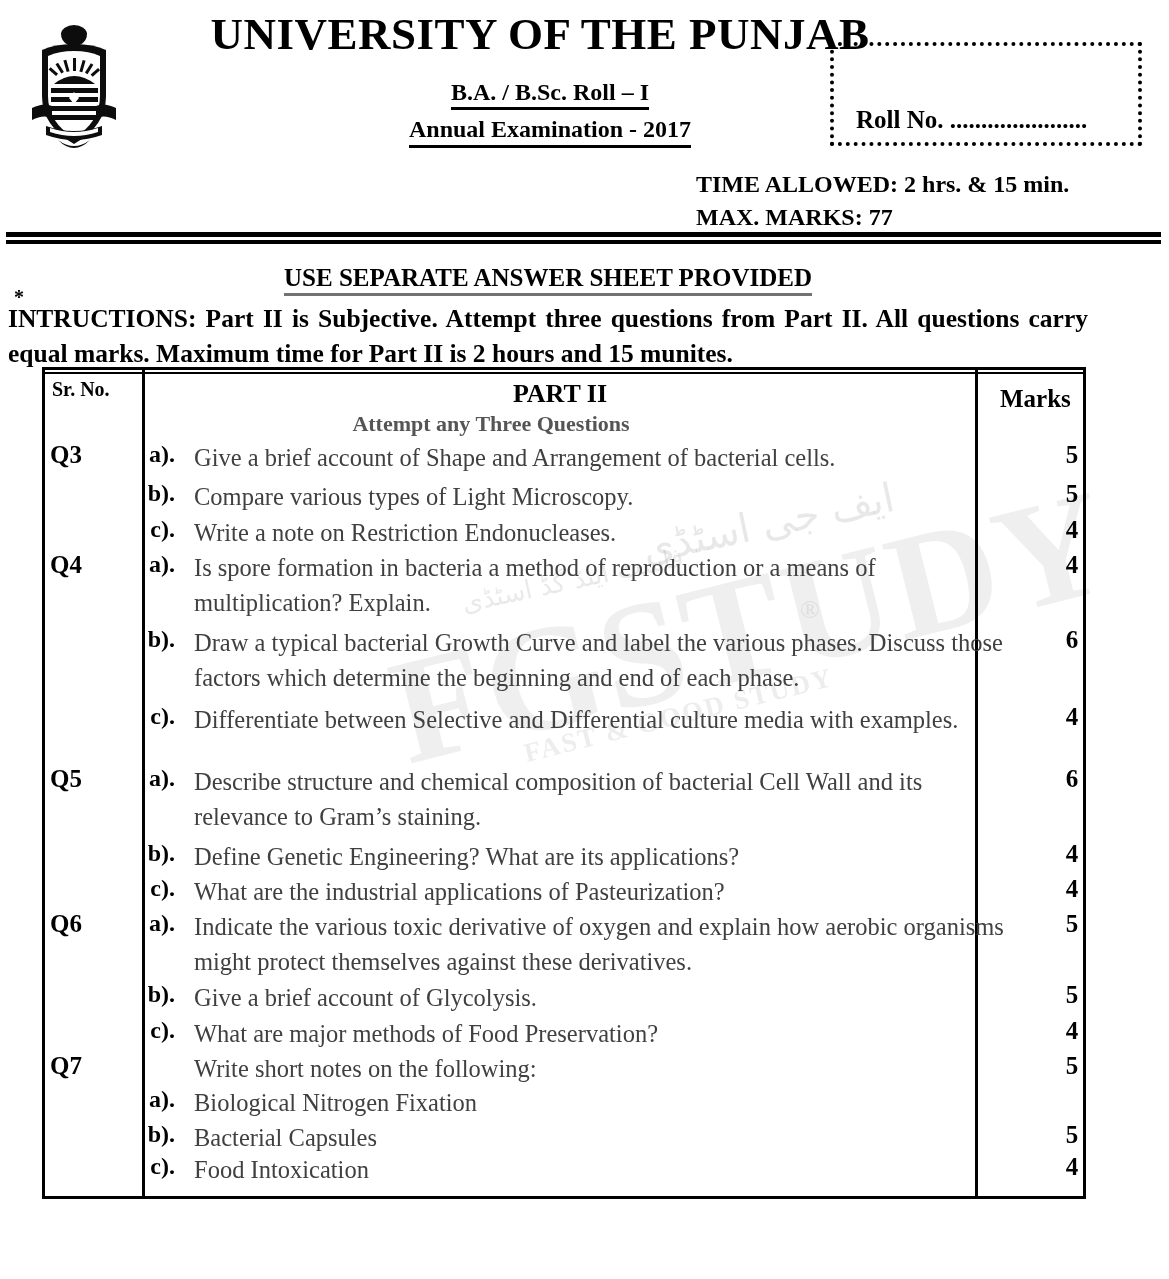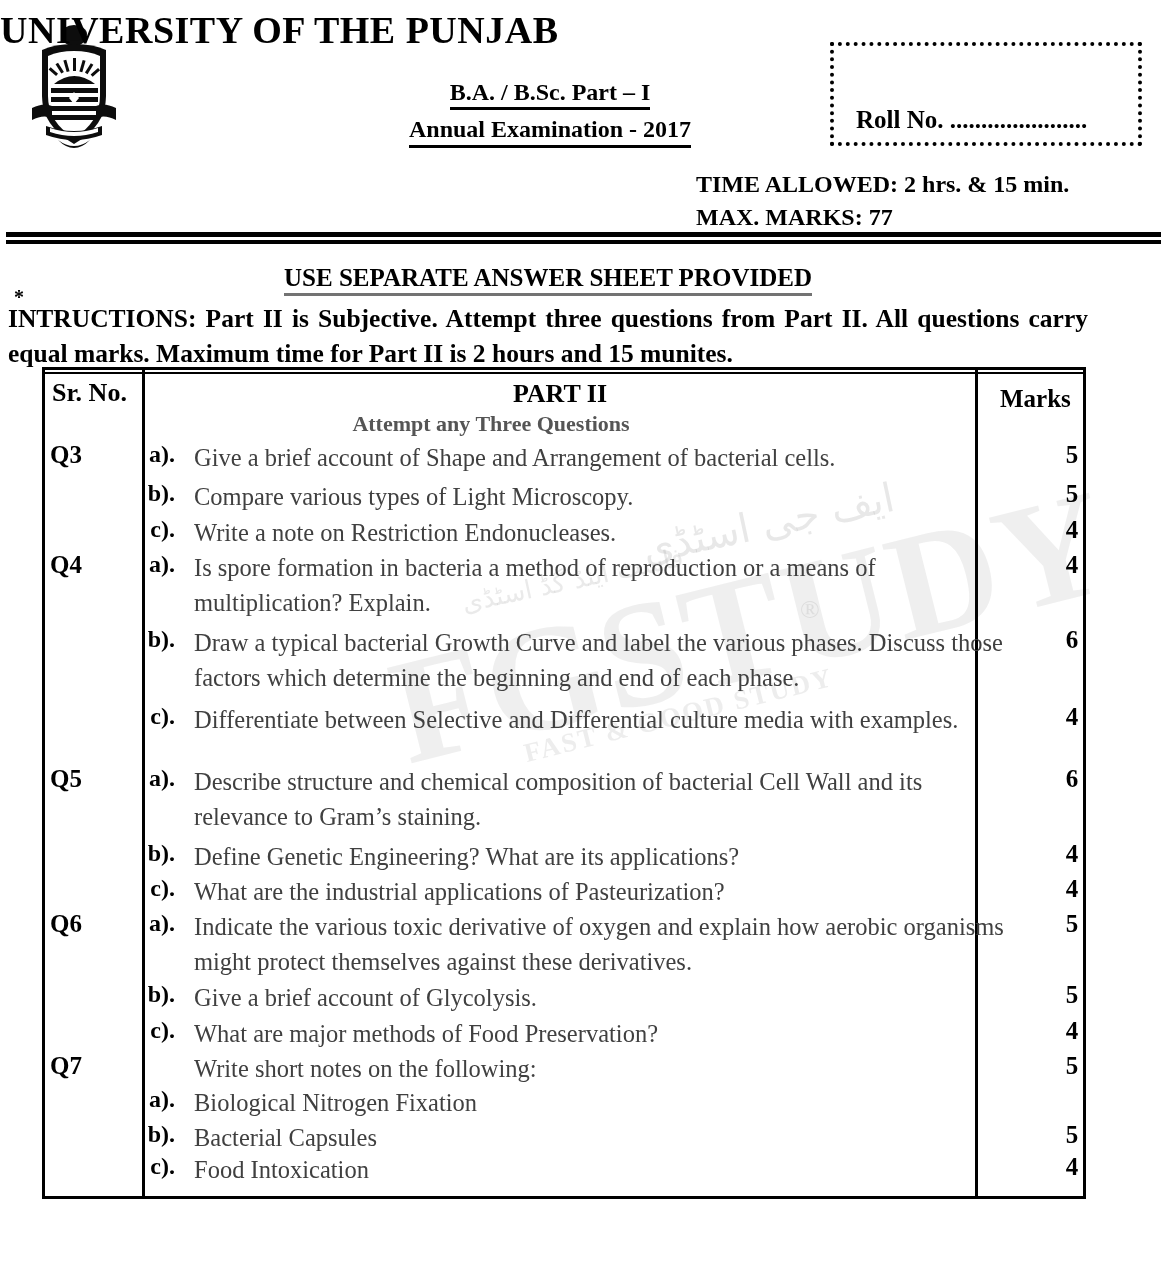--- a/index.html
+++ b/index.html
@@ -97,22 +97,22 @@
     width: 100px;
     height: 140px;
   }
 
   
   .uni-title {
     position: absolute;
     left: 0;
     top: 8px;
     width: 1080px;
-    text-align: left;
-    font-size: 38px;
+    text-align: center;
+    font-size: 45px;
     font-weight: bold;
     letter-spacing: 0.5px;
     font-family: "Liberation Serif", serif;
   }
   .exam-block {
     position: absolute;
     left: 270px;
     top: 78px;
     width: 560px;
     text-align: center;
@@ -234,21 +234,21 @@
   .hline-head {
     position: absolute;
     left: 42px; top: 372px;
     width: 1044px; height: 2px;
     background: #000;
   }
 
   .th-srno {
     position: absolute;
     left: 52px; top: 378px;
-    font-size: 26px;
+    font-size: 20px;
     font-weight: bold;
   }
   .th-part {
     position: absolute;
     left: 145px; top: 379px;
     width: 830px;
     text-align: center;
     font-size: 26px;
     font-weight: bold;
   }
@@ -355,21 +355,21 @@
           <path d="M26 106 q24 8 48 0 l0 4 q-24 8 -48 0 z" fill="#ffffff"></path>
 
           <path d="M34 118 q16 12 32 0 q-16 16 -32 0 z"></path>
         </g>
       </svg>
     </div>
 
     <div class="uni-title">UNIVERSITY OF THE PUNJAB</div>
 
     <div class="exam-block">
-      <div><span class="exam-line">B.A. / B.Sc. Part – I</span></div>
+      <div><span class="exam-line">B.A. / B.Sc. Roll – I</span></div>
       <div><span class="exam-line exam-line2">Annual Examination - 2017</span></div>
     </div>
 
     <div class="rollbox">
       <div class="rollbox-label">Roll No. ......................</div>
     </div>
 
     <div class="subject-block">
     </div>
 

